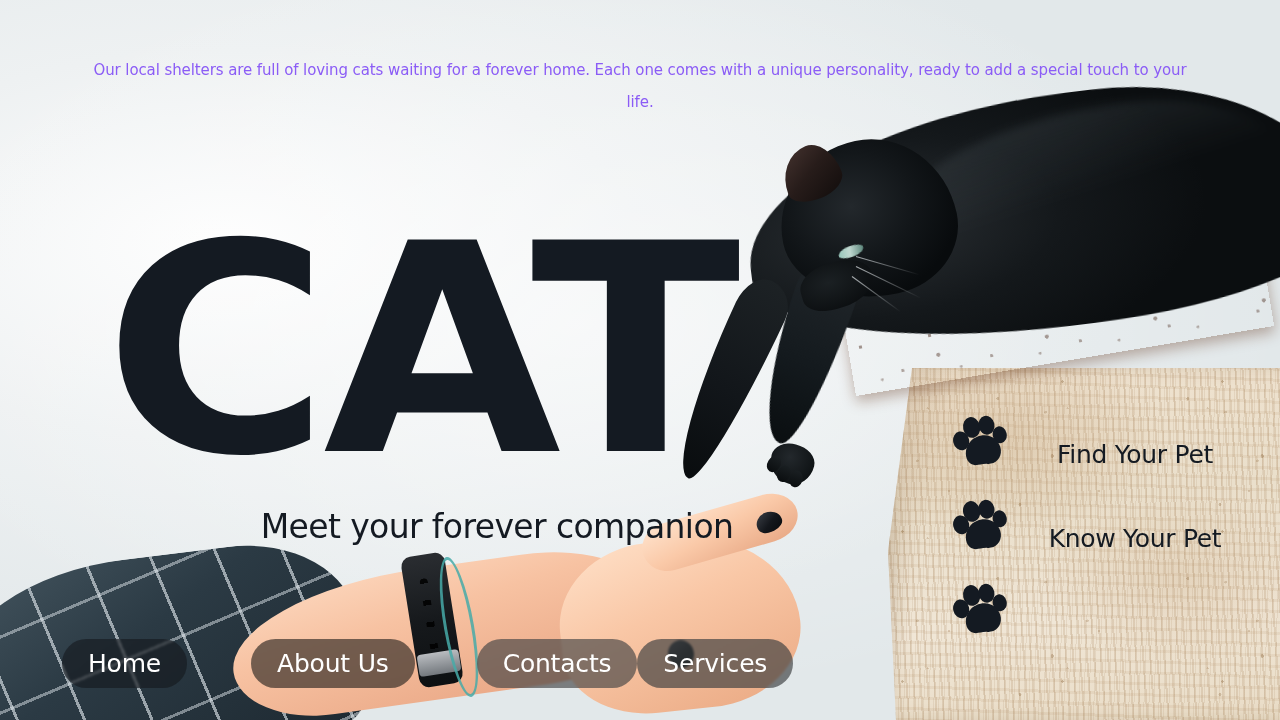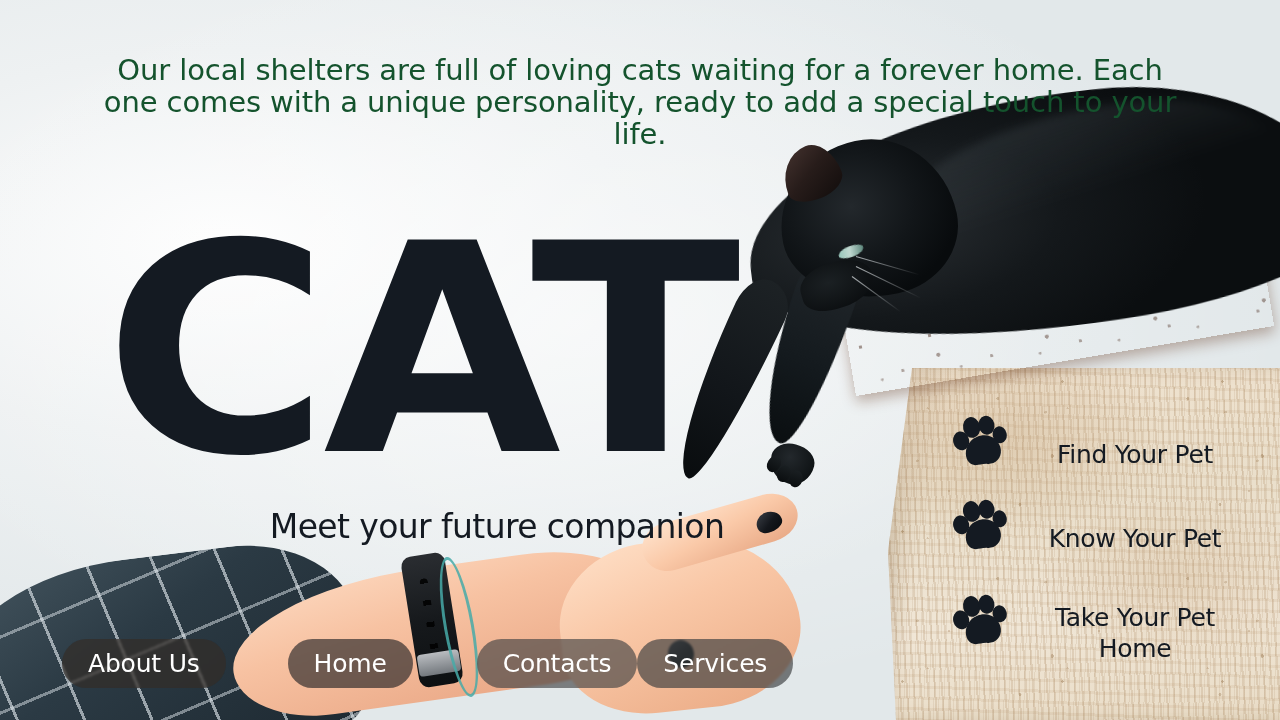--- a/index.html
+++ b/index.html
@@ -218,21 +218,21 @@
     border-radius:50%;
     transform:rotate(-10deg);
     background:transparent;
   }
 
   
   .intro{
     position:absolute; left:90px; top:54px; width:1100px;
     text-align:center;
     font-family:"DejaVu Sans", sans-serif;
-    font-size:29px; line-height:32px; color:#14532d;
+    font-size:15px; line-height:32px; color:#8b5cf6;
     letter-spacing:-.1px;
   }
   .adopt{
     position:absolute; left:80px; top:140px;
     font-family:"DejaVu Sans", sans-serif;
     font-size:68px; line-height:76px; font-weight:400;
     color:#141a22; letter-spacing:-1.5px;
   }
   .cat-word{
     position:absolute; left:104px; top:206px;
@@ -323,21 +323,21 @@
   <div class="watch-buckle"></div>
   <div class="bracelet"></div>
   <div class="hand"></div>
   <div class="finger"></div>
   <div class="nail"></div>
   <div class="nail2"></div>
 
   <p class="intro">Our local shelters are full of loving cats waiting for a forever home. Each one comes with a unique personality, ready to add a special touch to your life.</p>
 
   <div class="cat-word">CAT</div>
-  <div class="companion">Meet your future companion</div>
+  <div class="companion">Meet your forever companion</div>
 
   <div class="features">
 
     <div class="feature">
       <span class="paw-ico">
         <svg viewBox="0 0 56 58" width="56" height="58" aria-hidden="true">
           <g fill="#141a22" transform="rotate(-12 28 29)">
             <ellipse cx="10" cy="23" rx="8" ry="9.5"></ellipse>
             <ellipse cx="23" cy="12" rx="8.5" ry="10.5"></ellipse>
             <ellipse cx="38" cy="13" rx="8" ry="9.5"></ellipse>
@@ -369,25 +369,24 @@
         <svg viewBox="0 0 56 58" width="56" height="58" aria-hidden="true">
           <g fill="#141a22" transform="rotate(-12 28 29)">
             <ellipse cx="10" cy="23" rx="8" ry="9.5"></ellipse>
             <ellipse cx="23" cy="12" rx="8.5" ry="10.5"></ellipse>
             <ellipse cx="38" cy="13" rx="8" ry="9.5"></ellipse>
             <ellipse cx="49" cy="25" rx="7" ry="8.5"></ellipse>
             <path d="M30 22 C41 22 48 31 47 40 C46 49 38 53 31 51 C25 49.4 21 51 17 49 C11 46.2 10 38 14 31 C18 24.6 24 22 30 22 Z"></path>
           </g>
         </svg>
       </span>
-      <span class="feature-label">Take Your Pet Home</span>
     </div>
 
   </div>
 
   <nav class="nav">
+    <div class="nav-item n0">Home</div>
     <div class="nav-item n1">About Us</div>
-    <div class="nav-item n0">Home</div>
     <div class="nav-item n3">Contacts</div>
     <div class="nav-item n2">Services</div>
   </nav>
 
 </div>
 
 </body></html>

